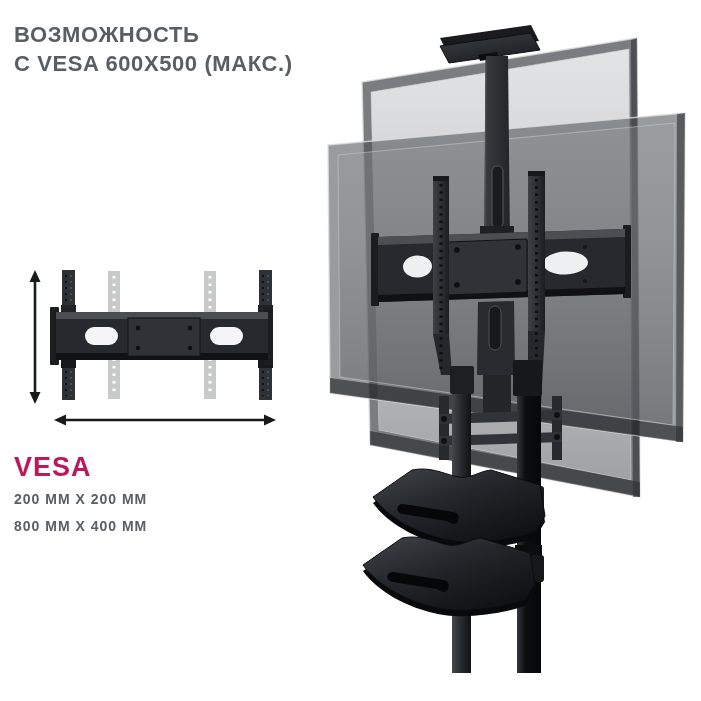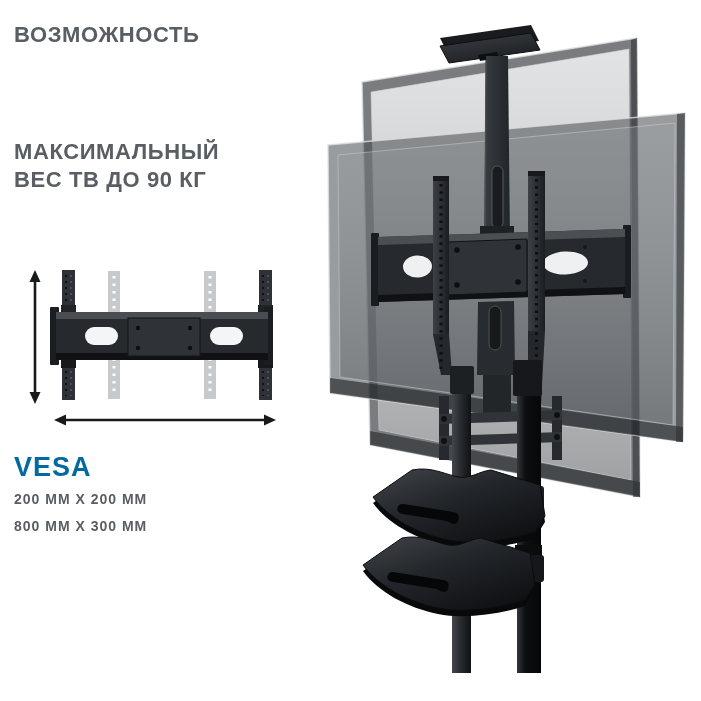--- a/index.html
+++ b/index.html
@@ -3,21 +3,21 @@
 <meta charset="utf-8">
 <style>
   html,body{margin:0;padding:0;background:#ffffff;}
   .stage{position:relative;width:701px;height:701px;background:#ffffff;overflow:hidden;
          font-family:"Liberation Sans", sans-serif;padding-left:8px;}
   .stage svg{position:absolute;left:0;top:0;}
   .txt{position:absolute;color:#585e63;font-weight:700;}
   .blk1{left:14px;top:21px;font-size:22px;line-height:28.5px;letter-spacing:0.6px;}
   .blk2{left:14px;top:138px;font-size:22px;line-height:28px;letter-spacing:0.6px;}
   .vesa-title{position:absolute;left:14px;top:452px;font-size:27px;letter-spacing:1px;
-              font-weight:700;color:#0369a1;}
+              font-weight:700;color:#be185d;}
   .blk3{left:14px;top:486px;font-size:14px;line-height:26.5px;letter-spacing:1px;}
 </style>
 </head>
 <body>
 
 <div class="stage">
 
 <svg width="701" height="701" viewBox="0 0 701 701">
   <defs>
     <linearGradient id="glassG" x1="0" y1="0" x2="0" y2="1">
@@ -213,27 +213,24 @@
       <use href="#shelfShape"></use>
     </g>
     <g>
       <use href="#shelfShape" transform="translate(-10,68)"></use>
     </g>
   </g>
 </svg>
 
 <div class="txt blk1">
   <div>ВОЗМОЖНОСТЬ</div>
+  <div>С VESA 600X500 (МАКС.)</div>
 </div>
 
-<div class="txt blk2">
-  <div>МАКСИМАЛЬНЫЙ</div>
-  <div>ВЕС ТВ ДО 90 КГ</div>
-</div>
 
 <div class="vesa-title">VESA</div>
 
 <div class="txt blk3">
   <div>200 ММ X 200 ММ</div>
-  <div>800 ММ X 300 ММ</div>
+  <div>800 ММ X 400 ММ</div>
 </div>
 
 </div>
 
 </body></html>

